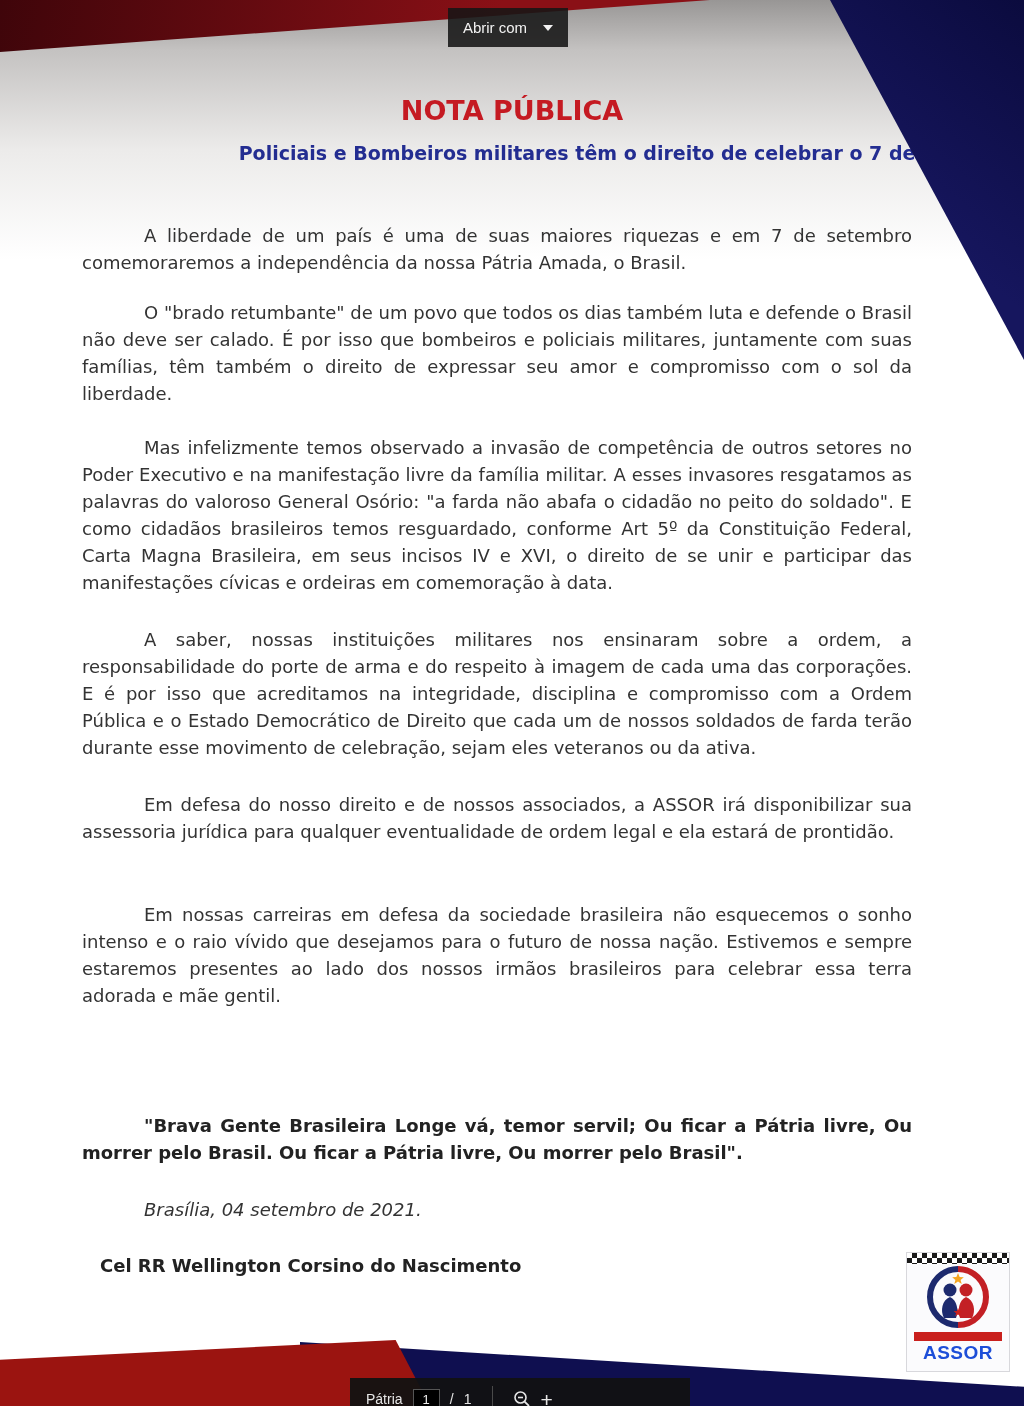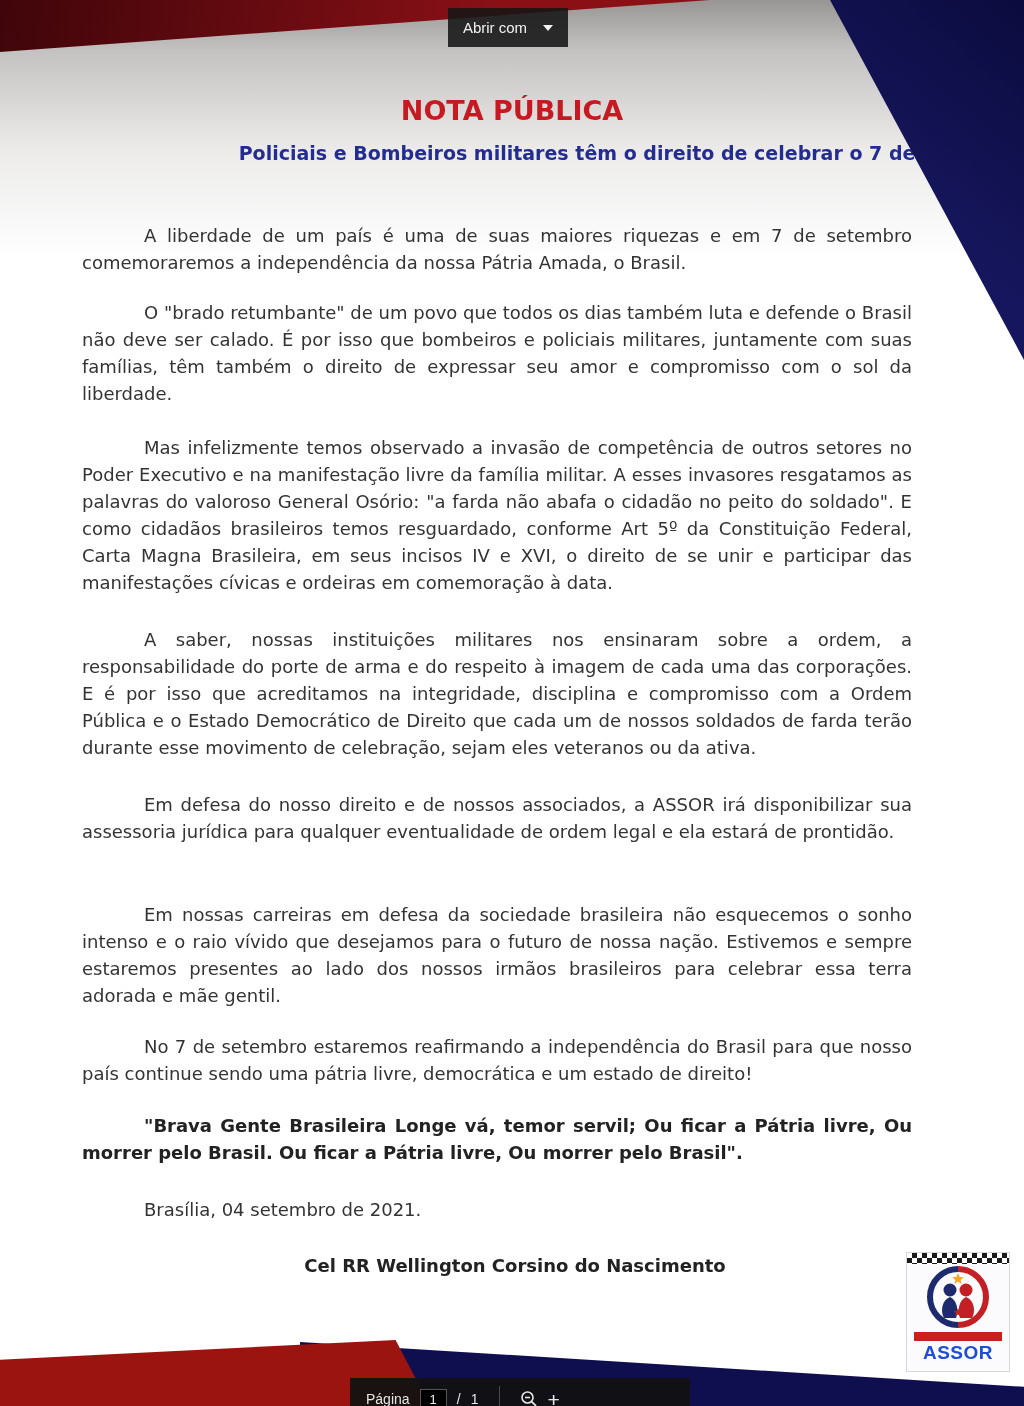--- a/index.html
+++ b/index.html
@@ -29,22 +29,22 @@
   
   .doc-title{position:absolute;top:95px;left:0;width:100%;text-align:center;color:#c51a22;
              font-weight:700;font-size:27px;font-family:"DejaVu Sans",sans-serif;z-index:1;}
   .doc-subtitle{position:absolute;top:142px;left:0;width:100%;text-align:right;color:#232d91;
                 font-weight:700;font-size:19px;font-family:"DejaVu Sans",sans-serif;z-index:1;}
   .para{position:absolute;left:82px;width:830px;margin:0;text-align:justify;text-indent:62px;
         font-size:18px;line-height:27px;color:#333;font-family:"DejaVu Sans",sans-serif;z-index:1;}
   .p1{top:222px}.p2{top:299px}.p3{top:434px}.p4{top:626px}.p5{top:791px}
   .p6{top:901px}.p7{top:1033px}
   .quote{top:1112px;font-weight:700;color:#222;}
-  .date{top:1196px;text-align:left;}
-  .sig{position:absolute;top:1255px;left:100px;width:830px;text-align:center;z-index:1;}
+  .date{top:1196px;text-align:left;font-style:italic;}
+  .sig{position:absolute;top:1255px;left:100px;width:830px;text-align:left;z-index:1;}
   .sig-name{font-weight:700;font-size:18px;color:#222;font-family:"DejaVu Sans",sans-serif;}
   .sig-role{font-size:17px;color:#333;margin-top:5px;font-family:"DejaVu Sans",sans-serif;}
 
   
   .assor-logo{position:absolute;right:14px;top:1252px;width:104px;height:120px;background:#fbfbfd;
               border:1px solid #d8d8dc;display:flex;flex-direction:column;align-items:center;
               z-index:5;box-sizing:border-box;}
   .checker{width:100%;height:11px;
            background:repeating-conic-gradient(#1a1a1a 0% 25%,#ffffff 0% 50%);
            background-size:10px 10px;}
@@ -76,21 +76,20 @@
 
   <div class="doc-title">NOTA PÚBLICA</div>
   <div class="doc-subtitle">Policiais e Bombeiros militares têm o direito de celebrar o 7 de setembro</div>
 
   <p class="para p1">A liberdade de um país é uma de suas maiores riquezas e em 7 de setembro comemoraremos a independência da nossa Pátria Amada, o Brasil.</p>
   <p class="para p2">O "brado retumbante" de um povo que todos os dias também luta e defende o Brasil não deve ser calado. É por isso que bombeiros e policiais militares, juntamente com suas famílias, têm também o direito de expressar seu amor e compromisso com o sol da liberdade.</p>
   <p class="para p3">Mas infelizmente temos observado a invasão de competência de outros setores no Poder Executivo e na manifestação livre da família militar. A esses invasores resgatamos as palavras do valoroso General Osório: "a farda não abafa o cidadão no peito do soldado".  E como cidadãos brasileiros temos resguardado, conforme Art 5º da Constituição Federal, Carta Magna Brasileira, em seus incisos IV e XVI, o direito de se unir e participar das manifestações cívicas e ordeiras em comemoração à data.</p>
   <p class="para p4">A saber, nossas instituições militares nos ensinaram sobre a ordem, a responsabilidade do porte de arma e do respeito à imagem de cada uma das corporações. E é por isso que acreditamos na integridade, disciplina e compromisso com a Ordem Pública e o Estado Democrático de Direito que cada um de nossos soldados de farda terão durante esse movimento de celebração, sejam eles veteranos ou da ativa.</p>
   <p class="para p5">Em defesa do nosso direito e de nossos associados, a ASSOR irá disponibilizar sua assessoria jurídica para qualquer eventualidade de ordem legal e ela estará de prontidão.</p>
   <p class="para p6">Em nossas carreiras em defesa da sociedade brasileira não esquecemos o sonho intenso e o raio vívido que desejamos para o futuro de nossa nação. Estivemos e sempre estaremos presentes ao lado dos nossos irmãos brasileiros para celebrar essa terra adorada e mãe gentil.</p>
-  <p class="para p7">No 7 de setembro estaremos reafirmando a independência do Brasil para que nosso país continue sendo uma pátria livre, democrática e um estado de direito!</p>
   <p class="para quote">"Brava Gente Brasileira Longe vá, temor servil; Ou ficar a Pátria livre, Ou morrer pelo Brasil. Ou ficar a Pátria livre, Ou morrer pelo Brasil".</p>
   <p class="para date">Brasília, 04 setembro de 2021.</p>
 
   <div class="sig">
     <div class="sig-name">Cel RR Wellington Corsino do Nascimento</div>
   </div>
 
   <div class="assor-logo">
     <div class="checker"></div>
     <svg width="66" height="66" viewBox="0 0 66 66">
@@ -104,21 +103,21 @@
       <polygon points="33,44 34.2,47 37.4,47.2 34.9,49.2 35.8,52.3 33,50.5 30.2,52.3 31.1,49.2 28.6,47.2 31.8,47" fill="#c9201d"></polygon>
     </svg>
     <div class="red-bar"></div>
     <div class="logo-text">ASSOR</div>
   </div>
 
   <div class="bottom-navy"></div>
   <div class="bottom-red"></div>
 
   <div class="page-toolbar">
-    <span>Página</span>
+    <span>Pátria</span>
     <span class="page-num">1</span>
     <span>/</span>
     <span>1</span>
     <span class="tb-divider"></span>
     <button class="tb-btn">
       <svg width="18" height="18" viewBox="0 0 18 18">
         <circle cx="7.5" cy="7.5" r="5.5" stroke="#e6e6e6" stroke-width="1.6" fill="none"></circle>
         <line x1="5" y1="7.5" x2="10" y2="7.5" stroke="#e6e6e6" stroke-width="1.6"></line>
         <line x1="11.6" y1="11.6" x2="16" y2="16" stroke="#e6e6e6" stroke-width="1.8"></line>
       </svg>

